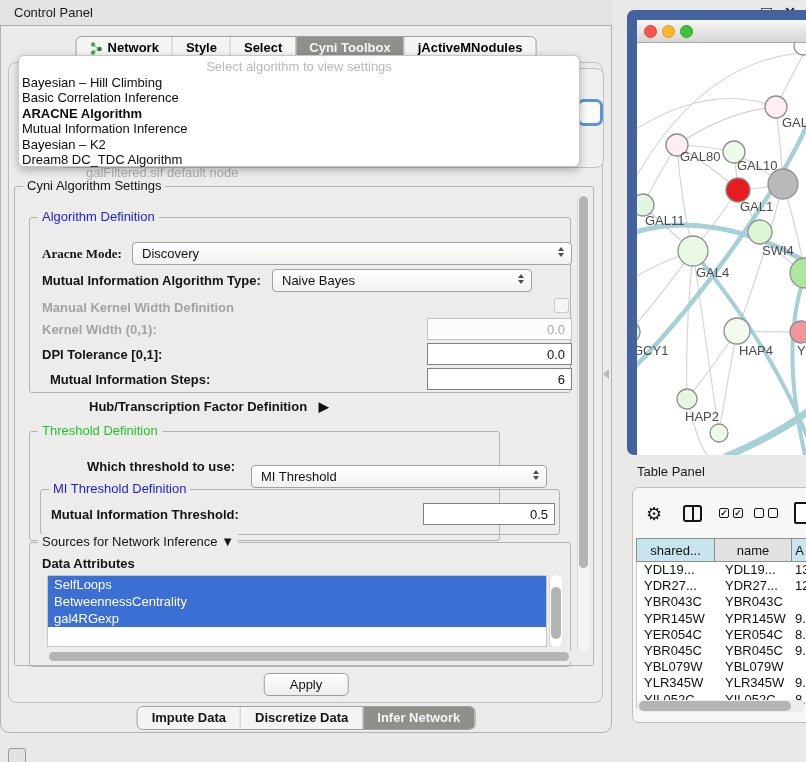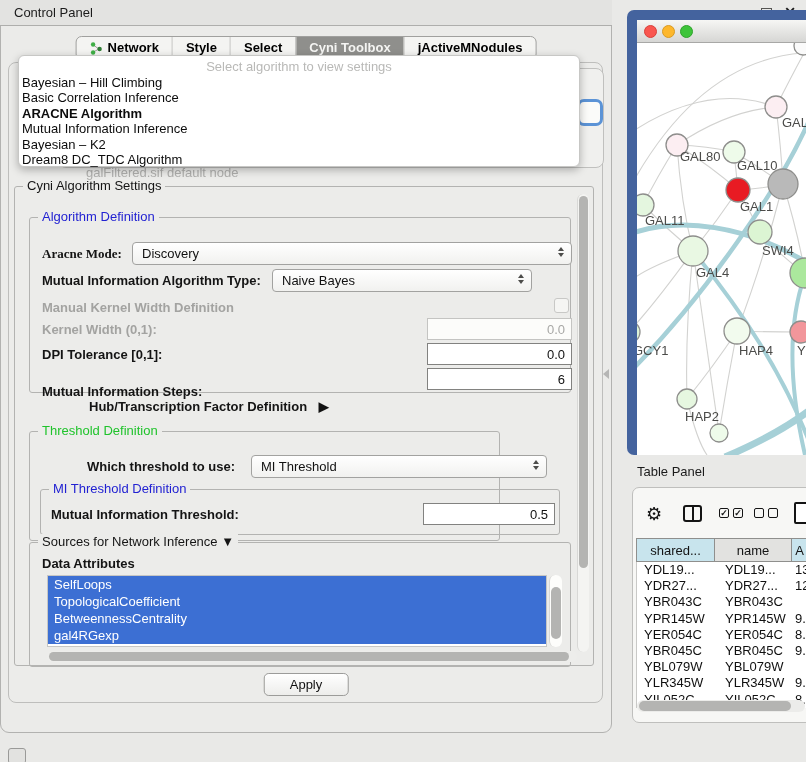--- a/index.html
+++ b/index.html
@@ -222,34 +222,34 @@
 
       <span class="lb dis" style="left:12px;top:82px;">Manual Kernel Width Definition</span>
       <span class="checkbox" style="left:524px;top:80px;"></span>
 
       <span class="lb dis" style="left:12px;top:104px;">Kernel Width (0,1):</span>
       <div class="field disabled" style="left:397px;top:100px;width:145px;">0.0</div>
 
       <span class="lb" style="left:12px;top:129px;">DPI Tolerance [0,1]:</span>
       <div class="field" style="left:397px;top:125px;width:145px;">0.0</div>
 
-      <span class="lb" style="left:12px;top:154px;margin-top:12px;">Mutual Information Steps:</span>
+      <span class="lb" style="left:20px;top:154px;">Mutual Information Steps:</span>
       <div class="field" style="left:397px;top:150px;width:145px;">6</div>
     </div>
 
     <div class="hub-row" style="left:26px;top:212px;">
       <span>Hub/Transcription Factor Definition</span>
       <span class="arrow-right" style="margin-left:8px;">▶</span>
     </div>
 
     <div class="gb" style="left:14px;top:244px;width:471px;height:110px;">
       <span class="lg green">Threshold Definition</span>
 
       <span class="lb" style="left:57px;top:27px;">Which threshold to use:</span>
-      <div class="combo" style="left:221px;top:23px;width:296px;">
+      <div class="combo" style="left:221px;top:33px;width:296px;">
         <span>MI Threshold</span>
         <span class="spin">
             <i class="up"></i>
             <i class="dn"></i>
           </span>
       </div>
 
       <div class="gb" style="left:10px;top:57px;width:520px;height:46px;">
         <span class="lg blue">MI Threshold Definition</span>
         <span class="lb" style="left:10px;top:17px;">Mutual Information Threshold:</span>
@@ -259,36 +259,40 @@
 
     <div class="gb" style="left:14px;top:355px;width:542px;height:125px;">
       <span class="lg">
         <span>Sources for Network Inference</span>
         <span>▼</span>
       </span>
       <span class="lb" style="left:12px;top:13px;">Data Attributes</span>
 
       <div id="attr-list" class="attr-list" style="left:17px;top:32px;width:500px;height:72px;">
           <div class="attr-item sel">SelfLoops</div>
-          <div class="attr-item sel">TopologicalCoefficient</div>
           <div class="attr-item sel">BetweennessCentrality</div>
           <div class="attr-item sel">gal4RGexp</div>
         </div>
 
       <div class="vscroll" style="left:519px;top:32px;width:13px;height:72px;background:#fdfdfb;">
         <div class="thumb" style="top:12px;height:52px;"></div>
       </div>
       <div class="hscroll" style="left:17px;top:108px;width:530px;height:11px;">
         <div class="thumb" style="left:2px;width:520px;"></div>
       </div>
     </div>
   </div>
 
   <button class="apply-btn">Apply</button>
 
+  <nav class="cp-bottom-tabs">
+    <div class="cp-btab"><span>Impute Data</span></div>
+    <div class="cp-btab"><span>Discretize Data</span></div>
+    <div class="cp-btab selected"><span>Infer Network</span></div>
+  </nav>
 
   <div class="corner-icon"></div>
   <div class="splitter"></div>
 
   <section class="net-window">
     <div class="net-titlebar">
       <span class="tl red"></span>
       <span class="tl yellow"></span>
       <span class="tl green"></span>
     </div>

